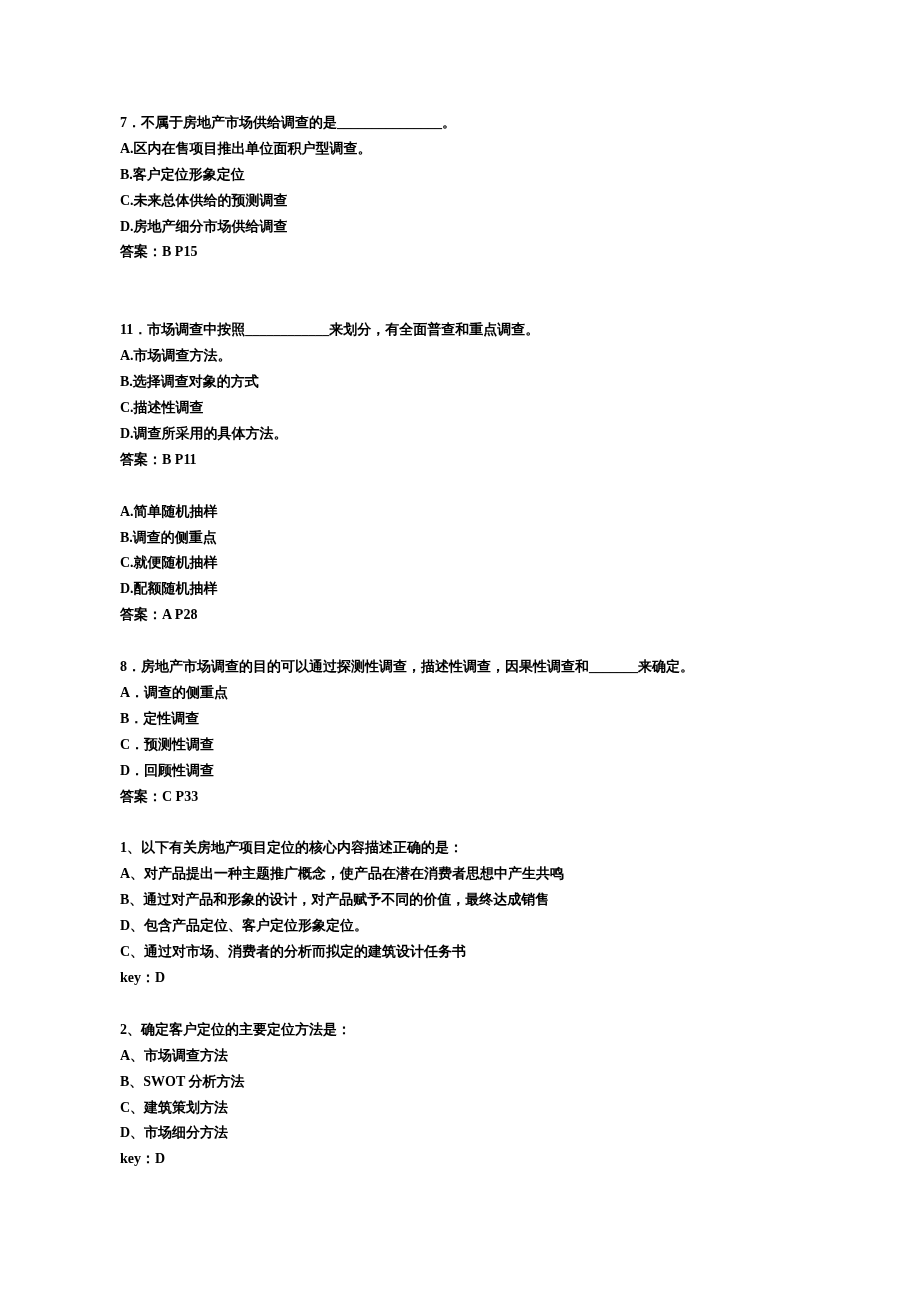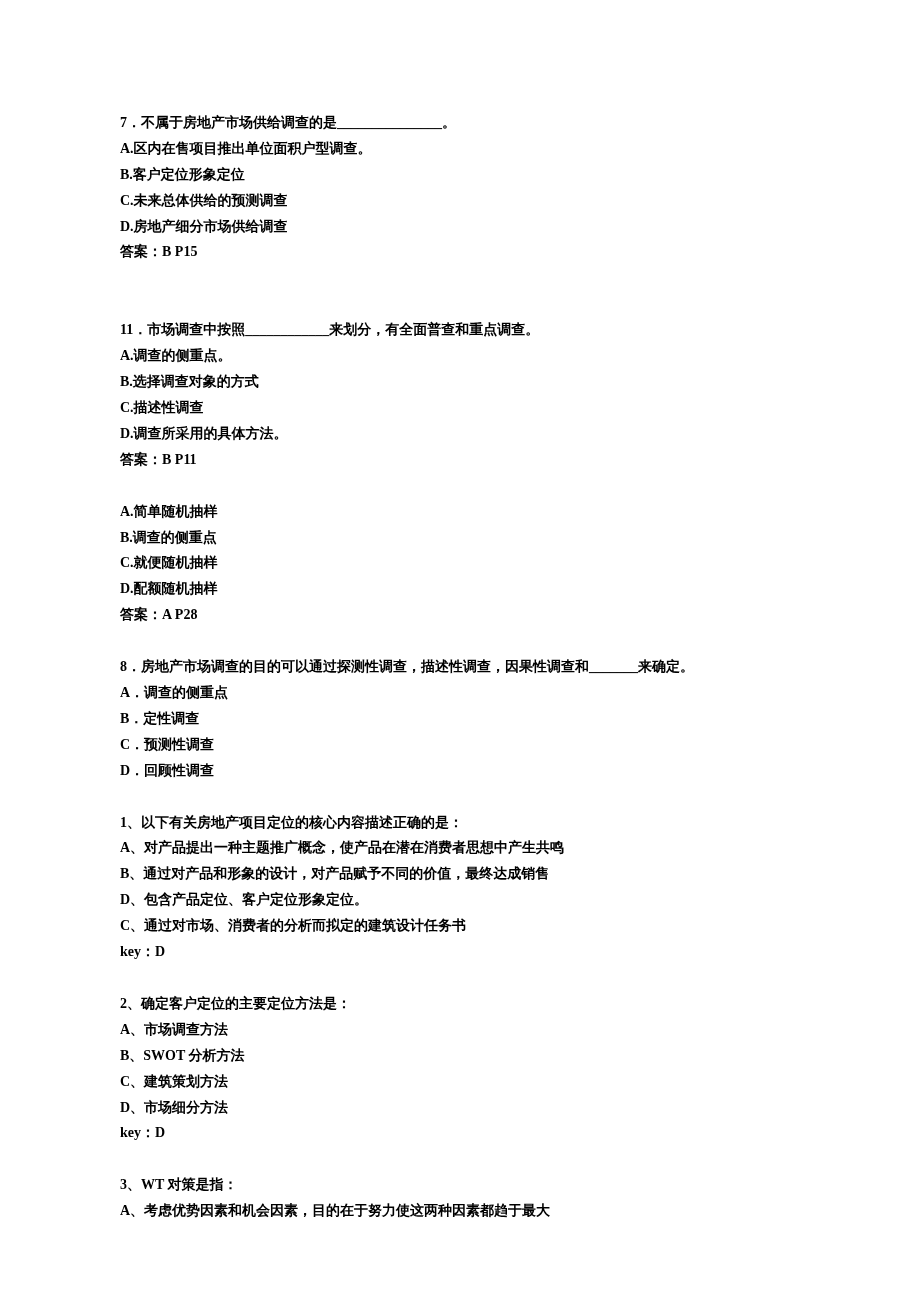--- a/index.html
+++ b/index.html
@@ -37,59 +37,56 @@
     <div class="line">7．不属于房地产市场供给调查的是_______________。</div>
     <div class="line">A.区内在售项目推出单位面积户型调查。</div>
     <div class="line">B.客户定位形象定位</div>
     <div class="line">C.未来总体供给的预测调查</div>
     <div class="line">D.房地产细分市场供给调查</div>
     <div class="line">答案：B P15</div>
   </div>
 
   <div class="question-block">
     <div class="line">11．市场调查中按照____________来划分，有全面普查和重点调查。</div>
-    <div class="line">A.调查的侧重点。</div>
+    <div class="line">A.市场调查方法。</div>
     <div class="line">B.选择调查对象的方式</div>
     <div class="line">C.描述性调查</div>
     <div class="line">D.调查所采用的具体方法。</div>
     <div class="line">答案：B P11</div>
   </div>
 
   <div class="question-block">
     <div class="line">A.简单随机抽样</div>
     <div class="line">B.调查的侧重点</div>
     <div class="line">C.就便随机抽样</div>
     <div class="line">D.配额随机抽样</div>
     <div class="line">答案：A P28</div>
   </div>
 
   <div class="question-block">
     <div class="line">8．房地产市场调查的目的可以通过探测性调查，描述性调查，因果性调查和_______来确定。</div>
     <div class="line">A．调查的侧重点</div>
     <div class="line">B．定性调查</div>
     <div class="line">C．预测性调查</div>
     <div class="line">D．回顾性调查</div>
+    <div class="line">答案：C P33</div>
   </div>
 
   <div class="question-block">
     <div class="line">1、以下有关房地产项目定位的核心内容描述正确的是：</div>
     <div class="line">A、对产品提出一种主题推广概念，使产品在潜在消费者思想中产生共鸣</div>
     <div class="line">B、通过对产品和形象的设计，对产品赋予不同的价值，最终达成销售</div>
     <div class="line">D、包含产品定位、客户定位形象定位。</div>
     <div class="line">C、通过对市场、消费者的分析而拟定的建筑设计任务书</div>
     <div class="line">key：D</div>
   </div>
 
   <div class="question-block">
     <div class="line">2、确定客户定位的主要定位方法是：</div>
     <div class="line">A、市场调查方法</div>
     <div class="line">B、SWOT 分析方法</div>
     <div class="line">C、建筑策划方法</div>
     <div class="line">D、市场细分方法</div>
     <div class="line">key：D</div>
   </div>
 
-  <div class="question-block">
-    <div class="line">3、WT 对策是指：</div>
-    <div class="line">A、考虑优势因素和机会因素，目的在于努力使这两种因素都趋于最大</div>
-  </div>
 
 </div>
 
 </body></html>

